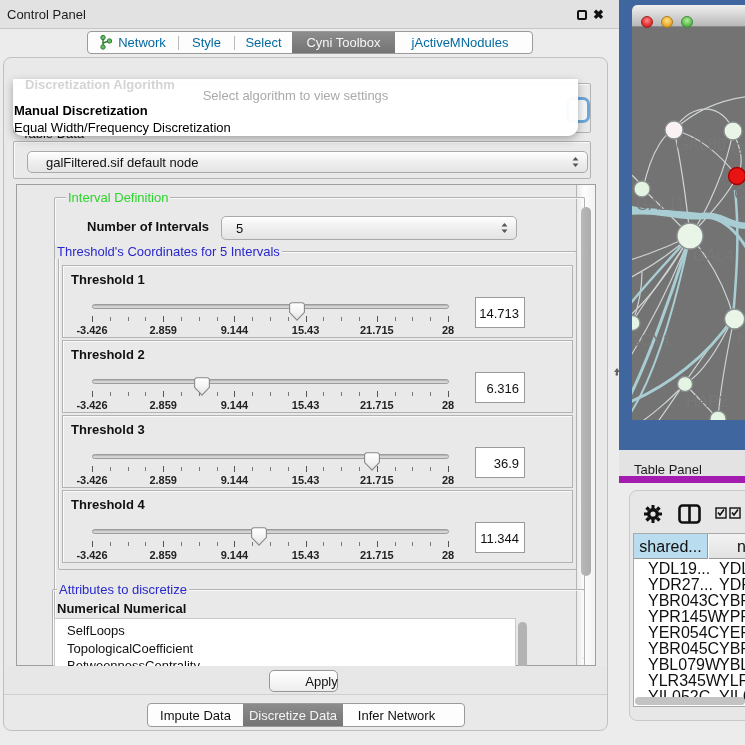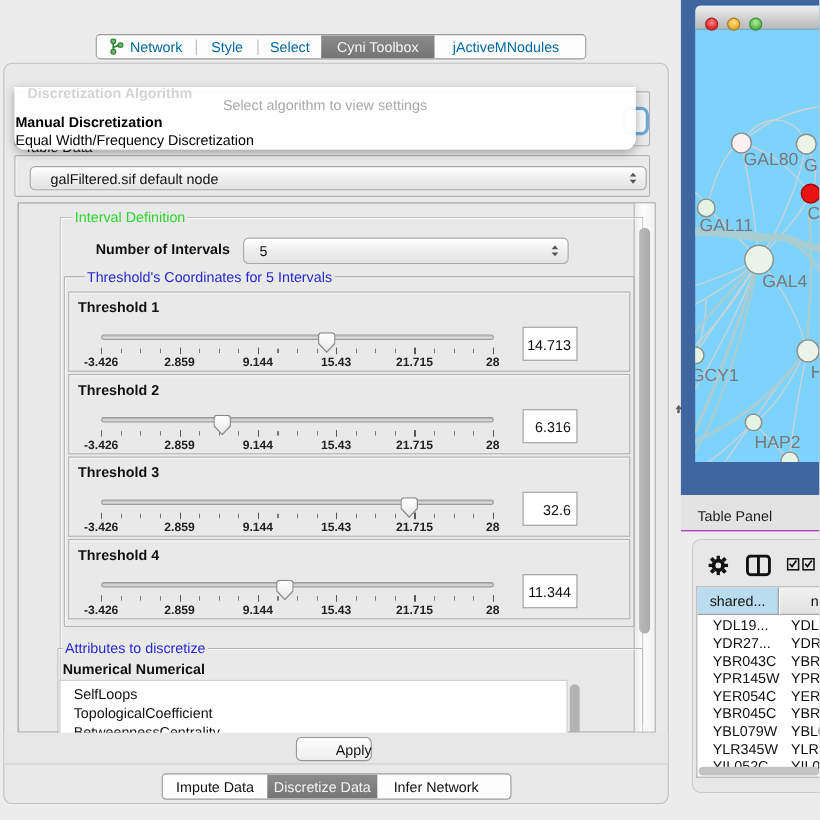--- a/index.html
+++ b/index.html
@@ -46,31 +46,36 @@
 .tfield { position:absolute; left:412px; top:31px; width:50px; height:31px; background:#fff; border:1px solid #9a9a9a; font-size:13px; color:#111; text-align:right; padding:8px 5px 0 0; }
 
 
 .boldlab { position:absolute; font-size:13px; font-weight:bold; color:#111; }
 
 
 .btn { position:absolute; background:linear-gradient(#ffffff,#ededed); border:1px solid #979797; border-radius:5px; font-size:13px; color:#111; display:flex; align-items:center; justify-content:center;padding-left:36px; }
 
 
 #bluebg { left:619px; top:0; width:126px; height:450px; background:#40669f; }
-#netwin { left:632px; top:5px; width:113px; height:415px; background:#7dd3fc; border-top-left-radius:5px; overflow:hidden; }
+#netwin { left:632px; top:5px; width:113px; height:415px; background:#737373; border-top-left-radius:5px; overflow:hidden; }
 #nettitle { position:absolute; left:0; top:0; width:113px; height:22px; background:linear-gradient(#f0f0f0,#b8b8b8); border-bottom:1px solid #8a8a8a; border-top-left-radius:5px; }
 .tl { position:absolute; top:11px; width:12px; height:12px; border-radius:50%; }
-#tablepanelbar { left:619px; top:450px; width:126px; height:33px; background:#e3e3e3; border-bottom:1px solid #a21caf; }
+#tablepanelbar { left:619px; top:450px; width:126px; height:33px; background:#e3e3e3; border-bottom:7px solid #a21caf; }
 #tablepanelbar .t { position:absolute; left:15px; top:12px; font-size:13px; color:#1c1c1c; }
 #tpanel { left:629px; top:490px; width:130px; height:231px; background:#e7e7e7; border:1px solid #c9c9c9; border-radius:8px; }
 </style>
 </head>
 <body>
 <div id="root">
 
+  <div id="titlebar" class="abs">
+    <div class="t">Control Panel</div>
+    <div class="sq-ico" style="left:577px;"></div>
+    <div class="x-ico" style="left:593px;">✖</div>
+  </div>
 
   <div id="outerpanel" class="abs"></div>
 
   <div id="tabbar" class="abs">
     <div class="tab" style="width:90px;">
       <svg width="13" height="15" viewBox="0 0 13 15" style="margin-right:5px;">
         <line x1="3" y1="3" x2="3" y2="12" stroke="#2e7d32" stroke-width="1.5"></line>
         <line x1="3" y1="8" x2="9" y2="6" stroke="#2e7d32" stroke-width="1.5"></line>
         <circle cx="3" cy="2.5" r="2.2" fill="#66bb6a" stroke="#2e7d32" stroke-width="1"></circle>
         <circle cx="3" cy="12" r="2.2" fill="#66bb6a" stroke="#2e7d32" stroke-width="1"></circle>
@@ -111,21 +116,21 @@
   <div class="combo" style="left:221px; top:216px; width:296px; height:24px; padding-left:14px;">5
     <span class="arr">
         <svg width="9" height="14" viewBox="0 0 9 14">
           <path d="M1.5 5.5 L4.5 2 L7.5 5.5 Z" fill="#555"></path>
           <path d="M1.5 8.5 L4.5 12 L7.5 8.5 Z" fill="#555"></path>
         </svg>
       </span>
   </div>
 
   <div class="grp" style="left:58px; top:251px; width:519px; height:319px;"></div>
-  <div class="grp-t" style="left:77px; top:244px; color:#2828cc; background:#e9e9e9;">Threshold's Coordinates for 5 Intervals</div>
+  <div class="grp-t" style="left:55px; top:244px; color:#2828cc; background:#e9e9e9;">Threshold's Coordinates for 5 Intervals</div>
 
   <div class="tbox" style="top:265px;">
     <div class="lab">Threshold 1</div>
     <div class="track"></div>
     <div class="ticks-min"></div>
     <div class="ticks-maj"></div>
     <div class="ticklabels">
         <span style="left:29.0px;">-3.426</span>
         <span style="left:100.2px;">2.859</span>
         <span style="left:171.4px;">9.144</span>
@@ -186,21 +191,21 @@
     <svg class="thumb" style="left:301.4px;" width="16" height="19" viewBox="0 0 16 19">
       <defs>
           <linearGradient id="thg3" x1="0" y1="0" x2="0" y2="1">
         <stop offset="0" stop-color="#ffffff"></stop>
             <stop offset="0.5" stop-color="#f4f4f4"></stop>
             <stop offset="1" stop-color="#e2e2e2"></stop>
       </linearGradient>
         </defs>
       <path d="M3 0.7 h10 a2.4 2.4 0 0 1 2.4 2.4 v7.2 L8 18.2 L0.6 10.3 v-7.2 A2.4 2.4 0 0 1 3 0.7 Z" fill="url(#thg3)" stroke="#888888" stroke-width="1.1"></path>
     </svg>
-    <div class="tfield">32.6</div>
+    <div class="tfield">36.9</div>
   </div>
   <div class="tbox" style="top:490px;">
     <div class="lab">Threshold 4</div>
     <div class="track"></div>
     <div class="ticks-min"></div>
     <div class="ticks-maj"></div>
     <div class="ticklabels">
         <span style="left:29.0px;">-3.426</span>
         <span style="left:100.2px;">2.859</span>
         <span style="left:171.4px;">9.144</span>
@@ -333,21 +338,21 @@
   </svg>
   <svg class="abs" style="left:715px; top:507px;" width="26" height="12" viewBox="0 0 26 12">
     <g fill="none" stroke="#111">
       <rect x="1" y="1" width="10" height="10" stroke-width="1.4"></rect>
       <path d="M3 5.5 L5 8 L9 2.5" stroke-width="1.6"></path>
       <rect x="15" y="1" width="10" height="10" stroke-width="1.4"></rect>
       <path d="M17 5.5 L19 8 L23 2.5" stroke-width="1.6"></path>
     </g>
   </svg>
 
-  <div class="abs" style="left:633px; top:533px; width:112px; height:174px; background:#fff; border:1px solid #aaa; border-right:none; overflow:hidden; font-size:13px; color:#111;">
+  <div class="abs" style="left:633px; top:533px; width:112px; height:174px; background:#fff; border:1px solid #aaa; border-right:none; overflow:hidden; font-size:16px; color:#111;">
     <div style="position:absolute; left:0; top:0; width:74px; height:25px; background:#b9dcee; border-right:1px solid #999; border-bottom:1px solid #999; text-align:center; line-height:25px;">shared...</div>
     <div style="position:absolute; left:75px; top:0; width:40px; height:25px; background:linear-gradient(#f2f2f2,#e2e2e2); border-bottom:1px solid #999; padding-left:28px; line-height:25px;">n</div>
     <div style="position:absolute; left:14px; top:27px; line-height:16px;">YDL19...<br>YDR27...<br>YBR043C<br>YPR145W<br>YER054C<br>YBR045C<br>YBL079W<br>YLR345W<br>YIL052C</div>
     <div style="position:absolute; left:85px; top:27px; line-height:16px;">YDL19<br>YDR27<br>YBR04<br>YPR14<br>YER05<br>YBR04<br>YBL07<br>YLR34<br>YIL05</div>
   </div>
   <div class="abs" style="left:635px; top:697px; width:110px; height:8px; background:#c3c3c3; border-radius:4px;"></div>
 
   <div class="abs" style="left:13px; top:79px; width:565px; height:57px; background:rgba(255,255,255,0.96); border-radius:0 0 10px 10px; box-shadow:0 3px 9px rgba(0,0,0,0.3);">
     <div style="position:absolute; left:0; top:9px; width:100%; text-align:center; font-size:13px; color:#aaa;">Select algorithm to view settings</div>
     <div style="position:absolute; left:12px; top:-2px; font-size:13px; font-weight:bold; color:rgba(130,130,130,0.34);">Discretization Algorithm</div>

